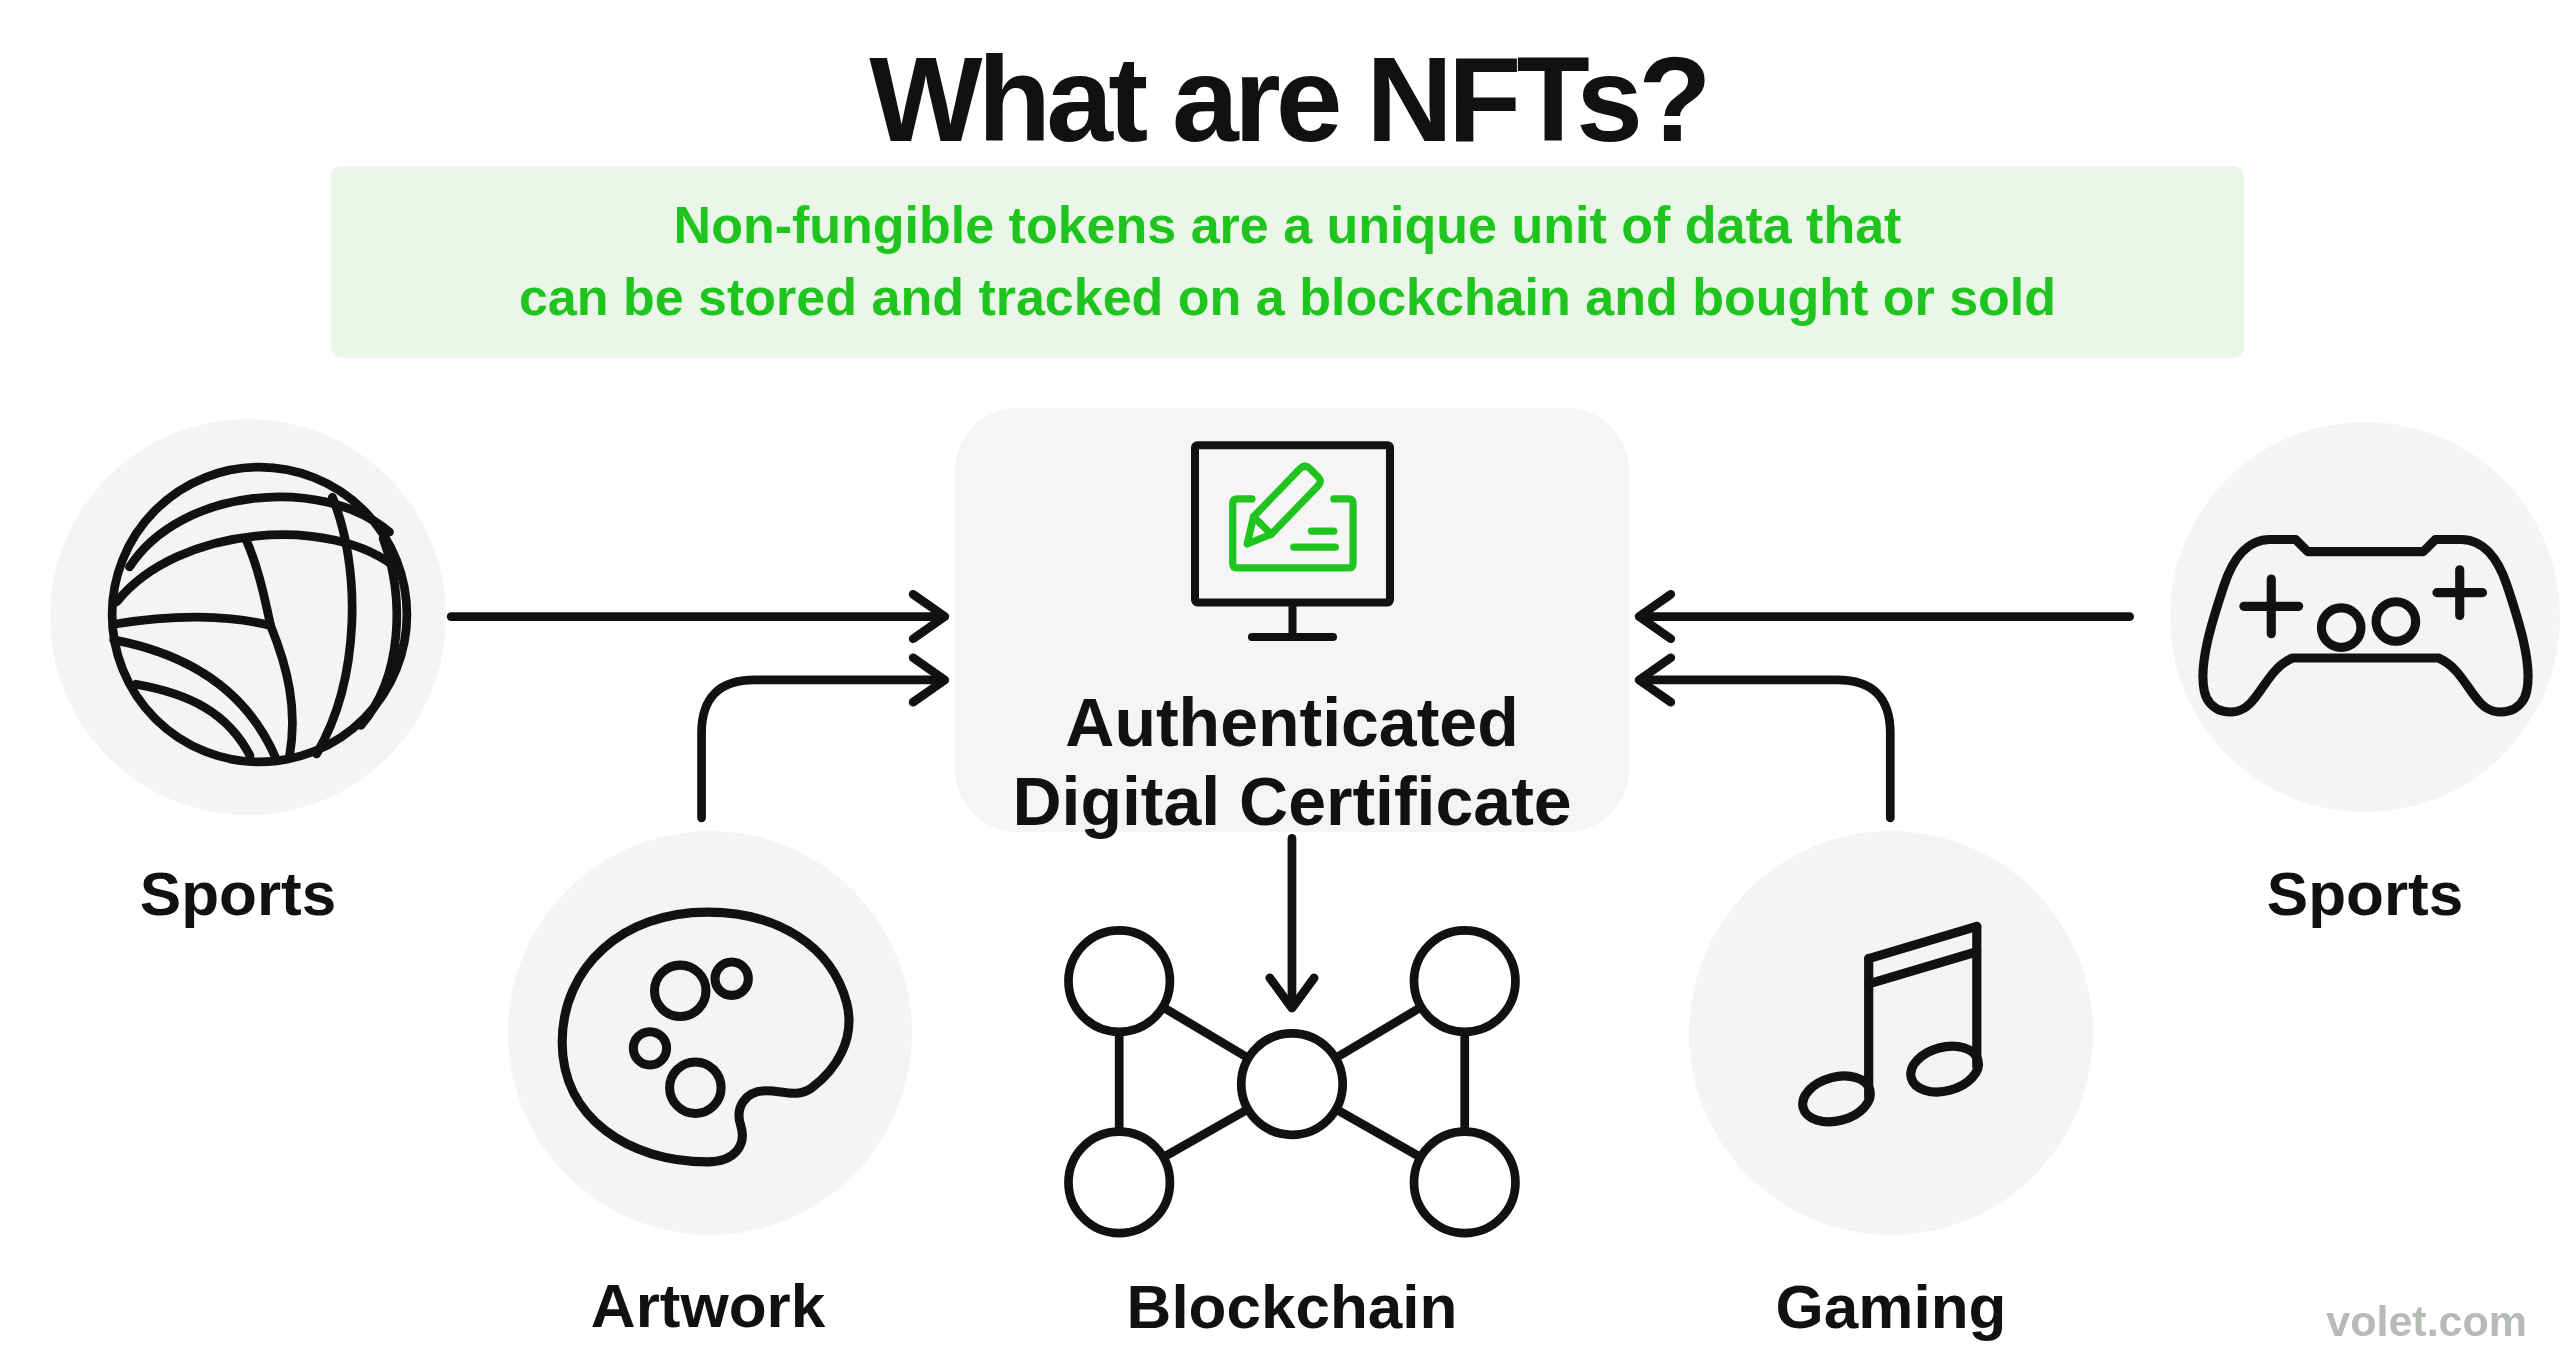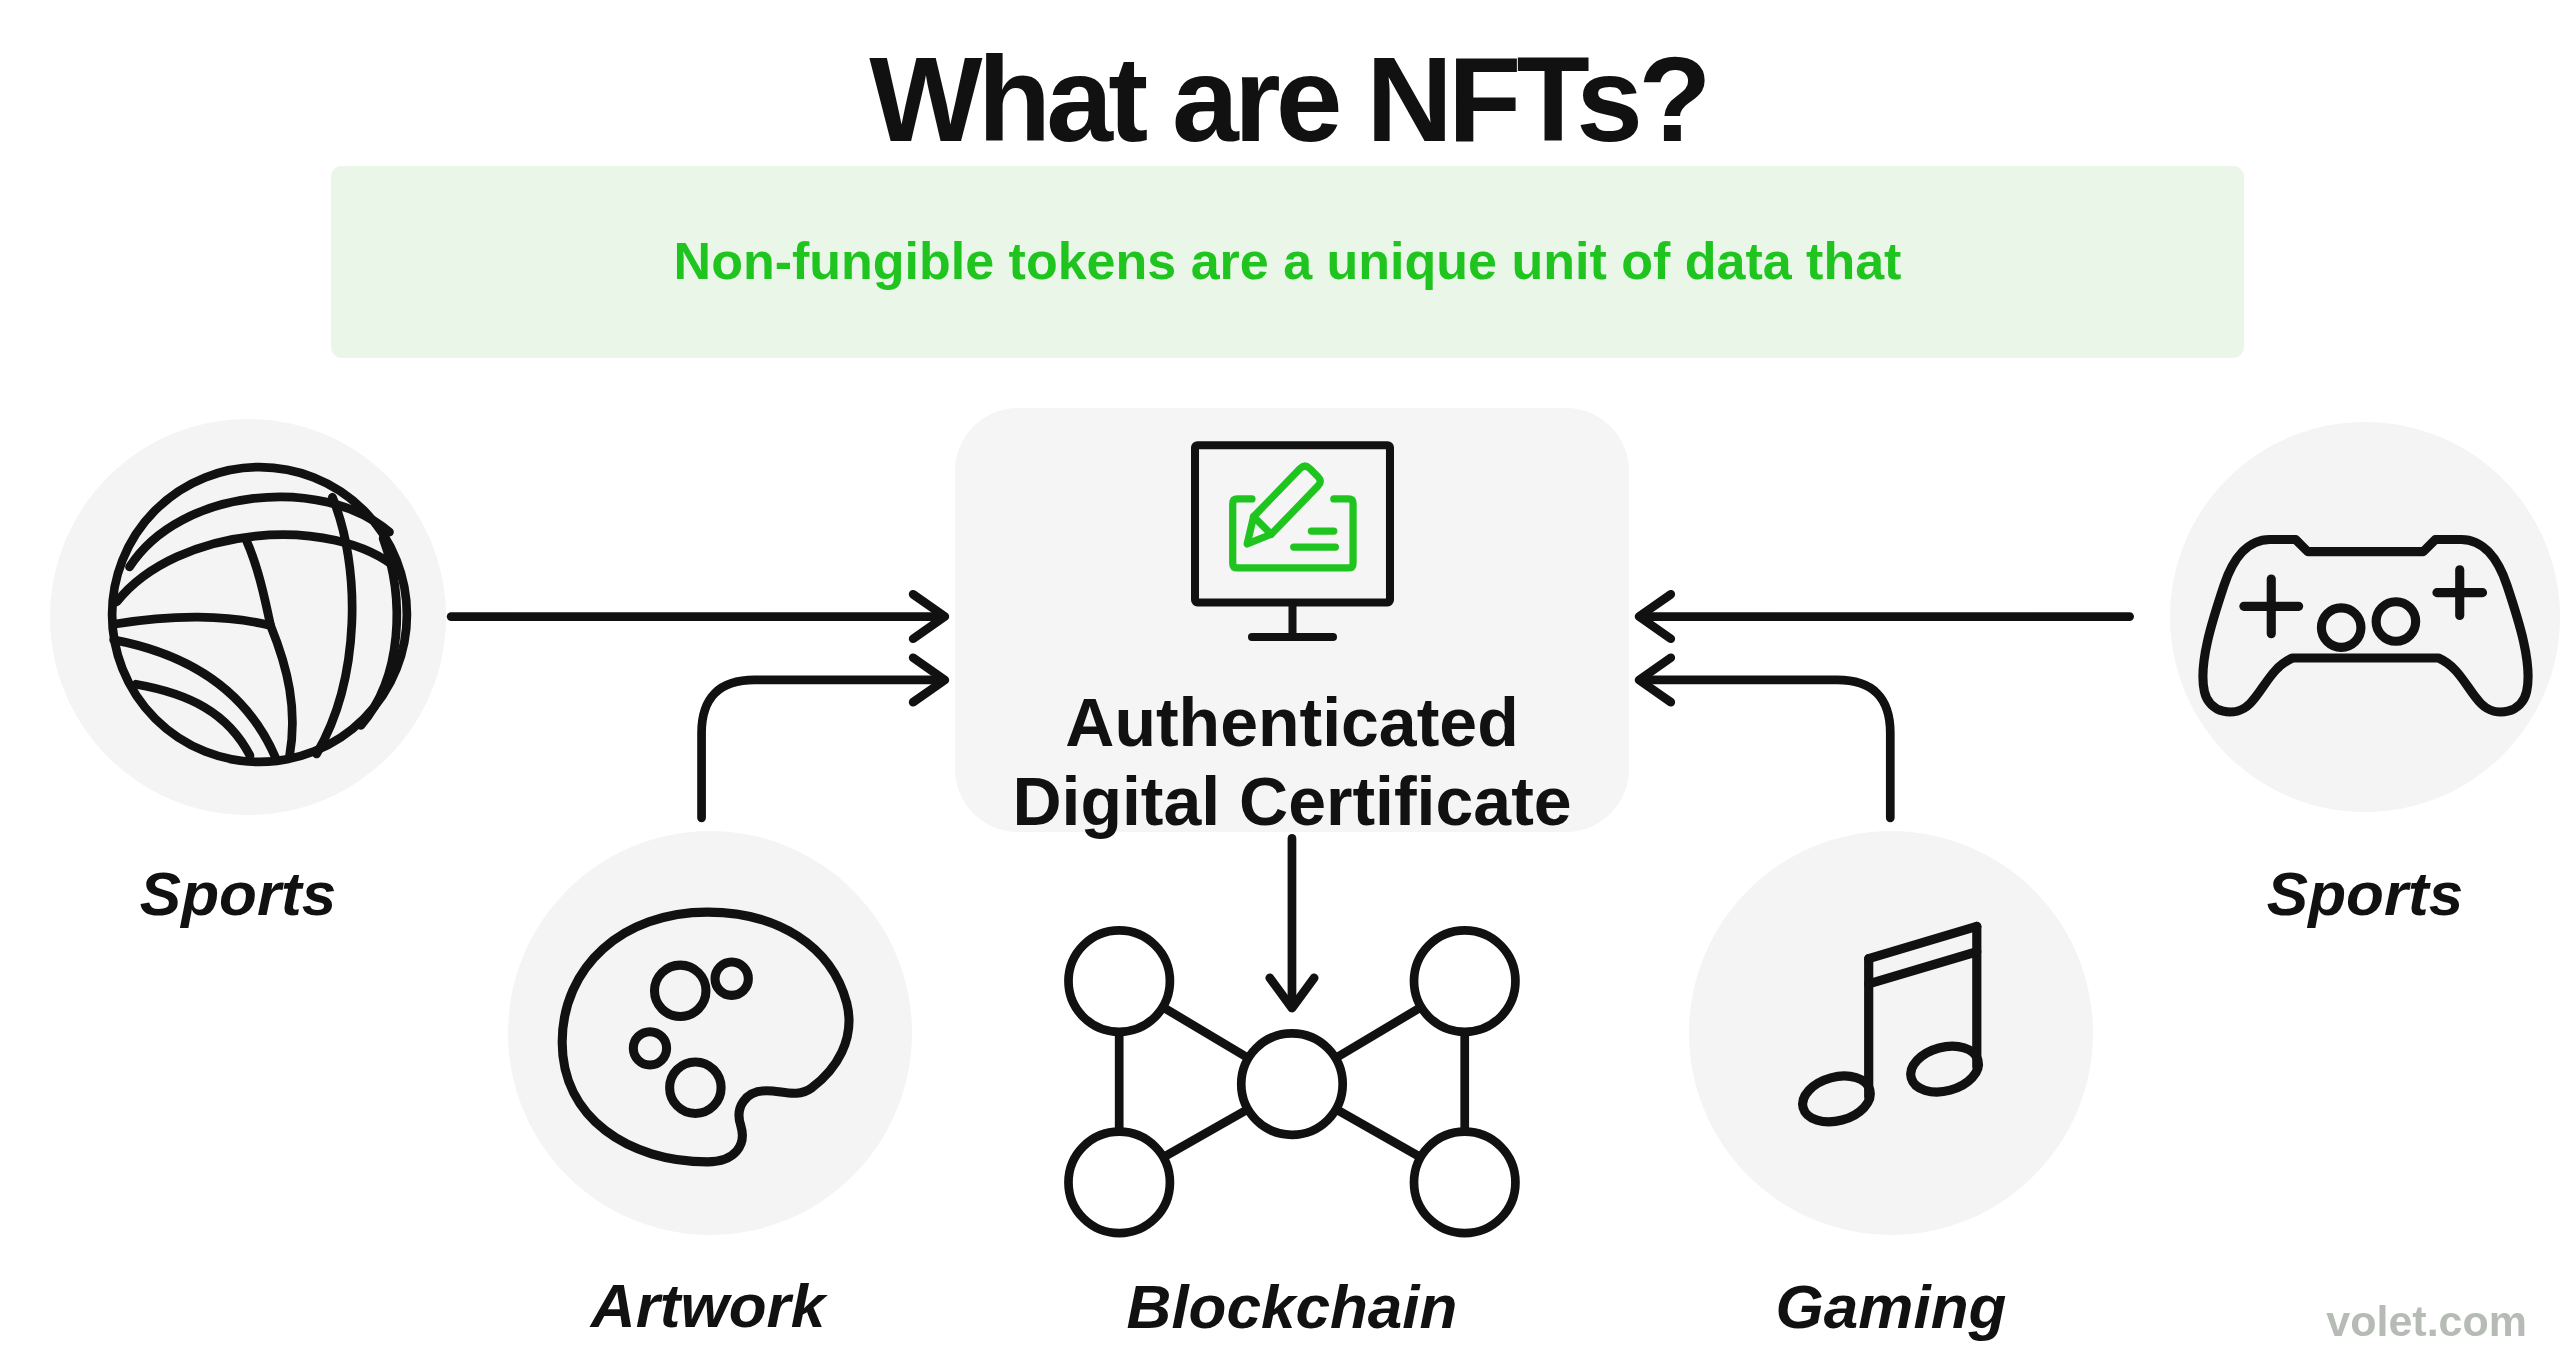--- a/index.html
+++ b/index.html
@@ -12,21 +12,21 @@
                 border-radius:11px;display:flex;flex-direction:column;align-items:center;
                 justify-content:center;}
   .subtitle-box .line{font-size:52px;font-weight:700;color:#1FC41F;line-height:1.38;
                       white-space:nowrap;}
   .circle{border-radius:50%;background:#F4F4F4;}
   .c-sports{left:50px;top:419px;width:396px;height:396px;}
   .c-gaming{left:2170px;top:422px;width:390px;height:390px;}
   .c-artwork{left:508px;top:831px;width:404px;height:404px;}
   .c-music{left:1689px;top:831px;width:404px;height:404px;}
   .cat-label{font-size:62px;font-weight:700;color:#111111;transform:translateX(-50%);
-             white-space:nowrap;font-style:italic;}
+             white-space:nowrap;}
   .cert-card{left:955px;top:408px;width:674px;height:424px;background:#F5F5F5;
              border-radius:63px;}
   .cert-text{left:955px;top:667px;width:674px;text-align:center;font-size:68px;
              font-weight:700;line-height:1.16;color:#111111;margin-top:16px;}
   .watermark{right:49px;top:1297px;font-size:43px;font-weight:700;color:#B6BBB6;margin-left:28px;}
   svg{display:block;}
 </style>
 </head>
 <body>
 
@@ -71,20 +71,21 @@
       <circle cx="1412" cy="1492" r="64" fill="#ffffff"></circle>
       <circle cx="1848" cy="1492" r="64" fill="#ffffff"></circle>
       <circle cx="1630" cy="1368" r="64" fill="#ffffff"></circle>
     </g>
   </svg>
 
   <div class="abs title">What are NFTs?</div>
 
   <div class="abs subtitle-box">
     <div class="line">Non-fungible tokens are a unique unit of data that</div>
+    <div class="line">can be stored and tracked on a blockchain and bought or sold</div>
   </div>
 
   <div class="abs cert-card"></div>
   <svg class="abs" style="left:1191px;top:441px;" width="203" height="201" viewBox="0 0 253 250" fill="none" stroke-linecap="round" stroke-linejoin="round">
 
     <g stroke="#111111" stroke-width="10">
       <rect x="5" y="5" width="243" height="196" rx="3"></rect>
       <path d="M126.5,202 L126.5,240"></path>
       <path d="M76,244 L177,244"></path>
     </g>

